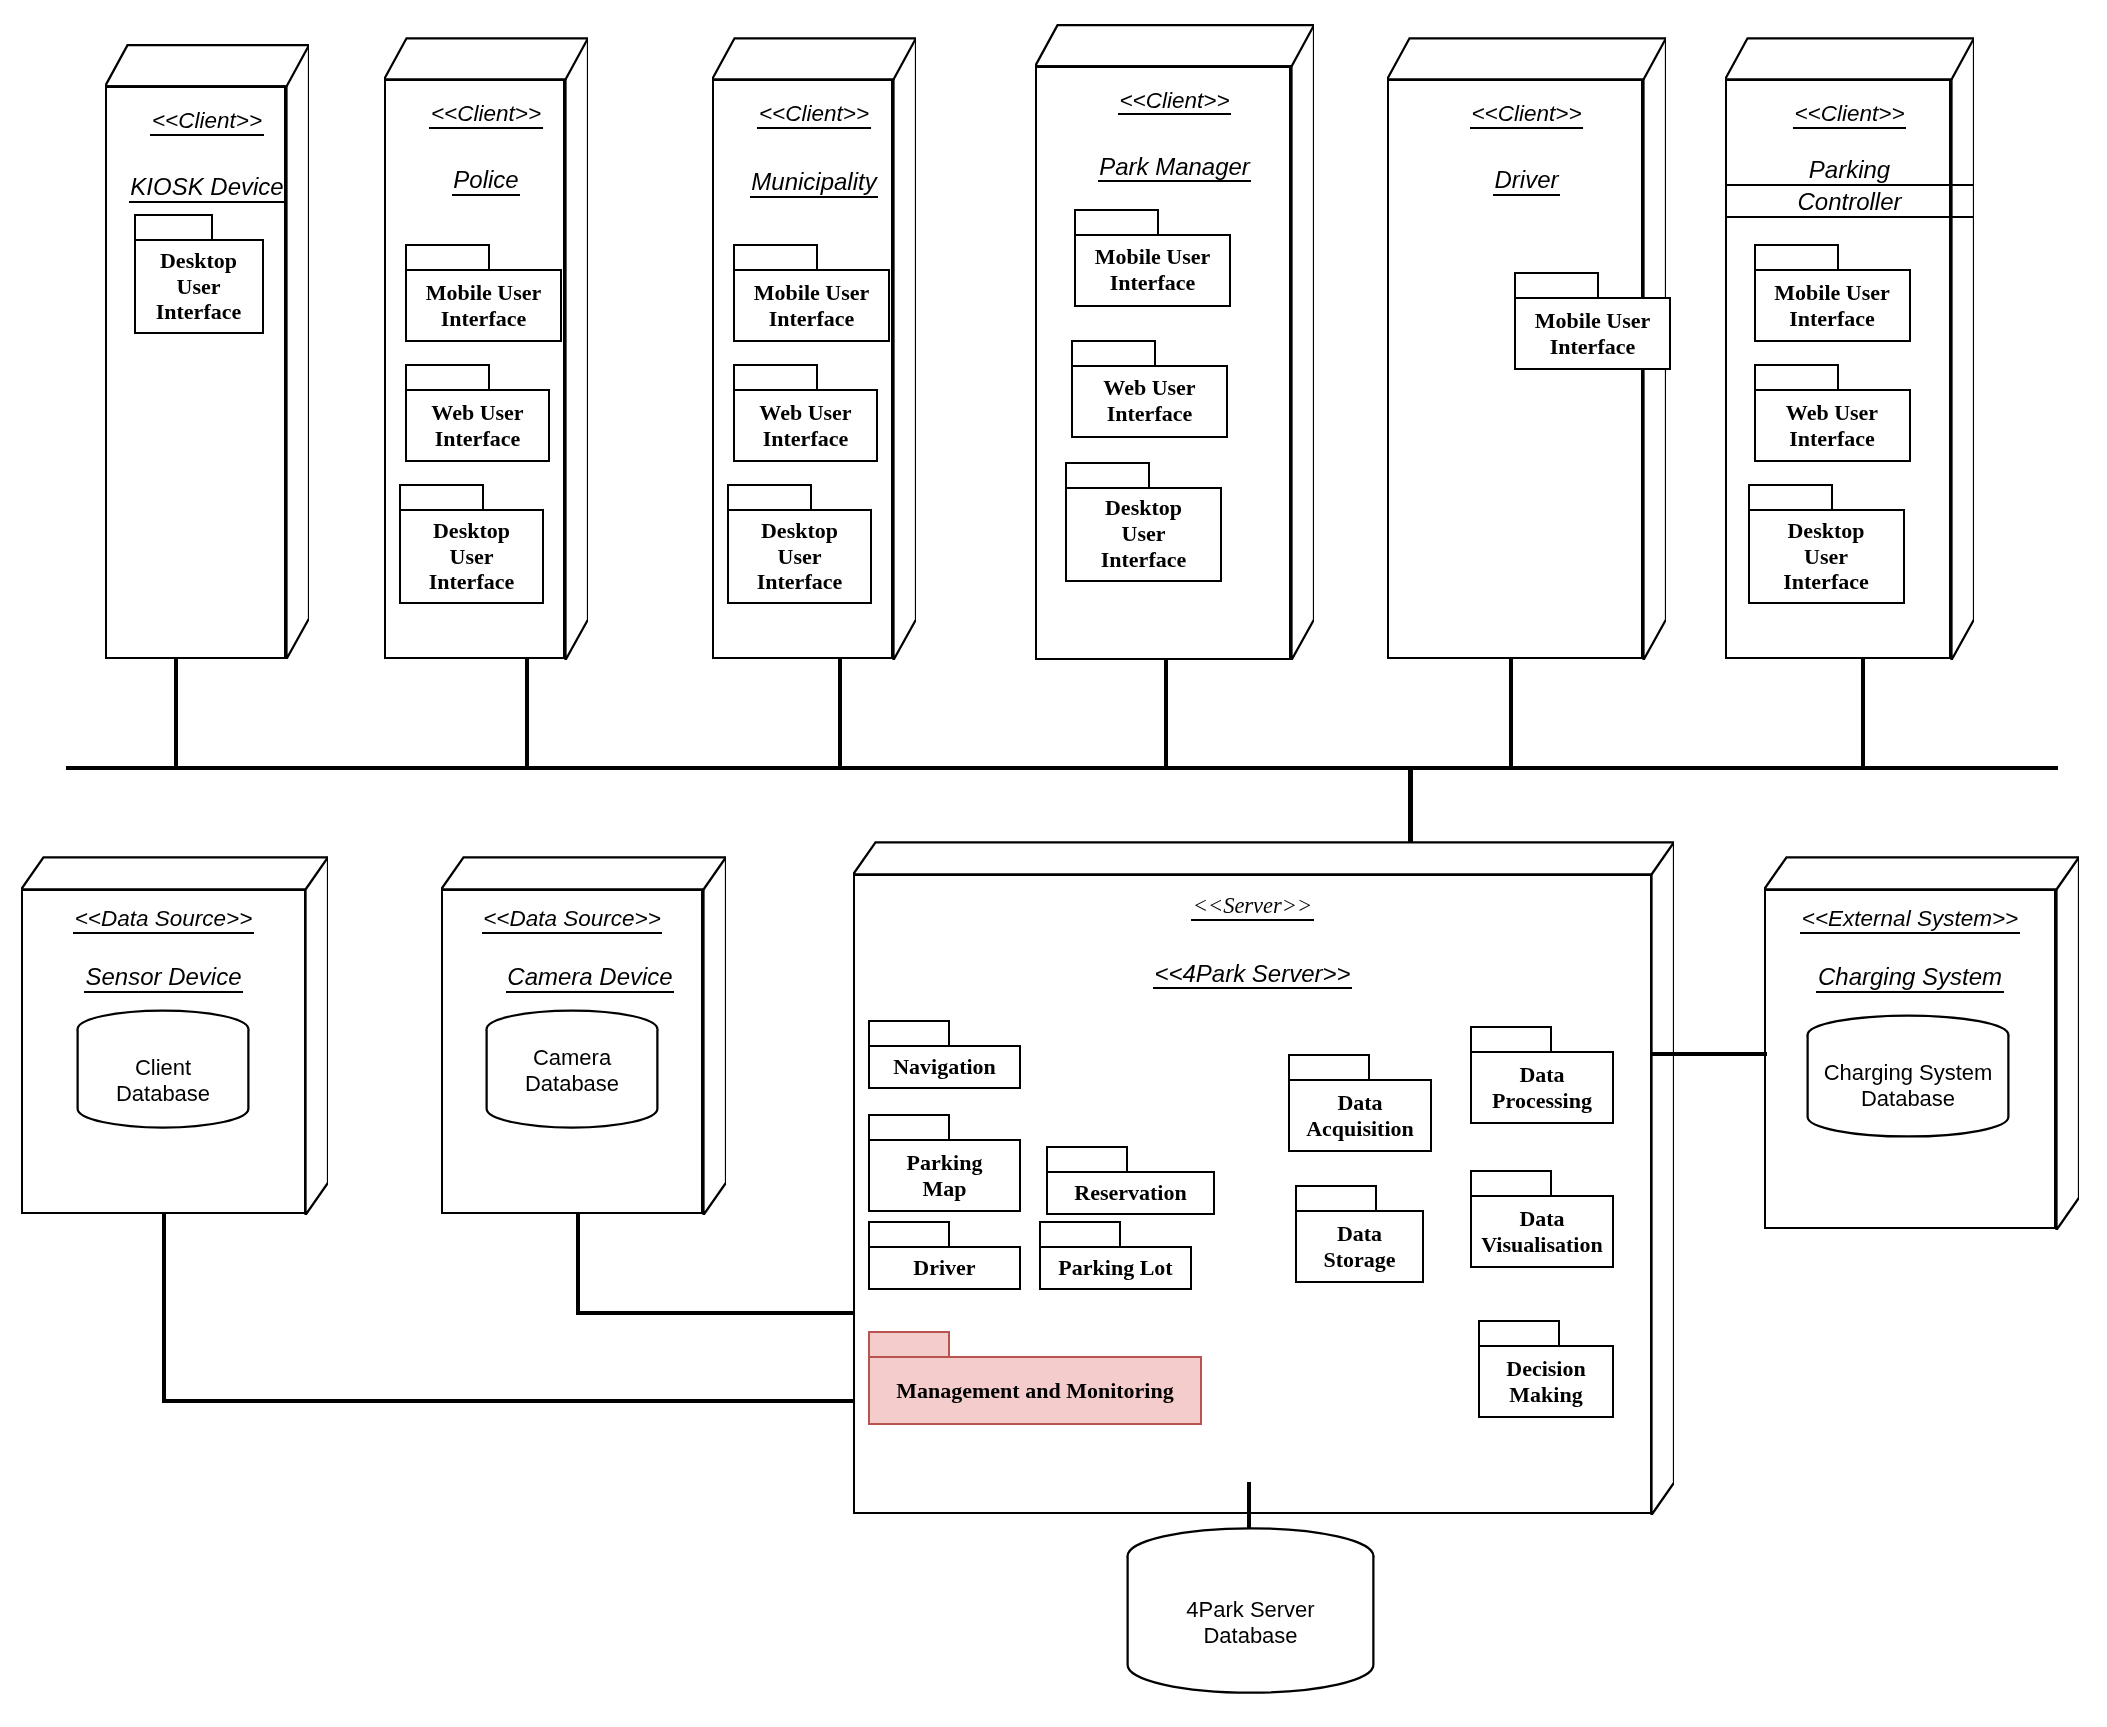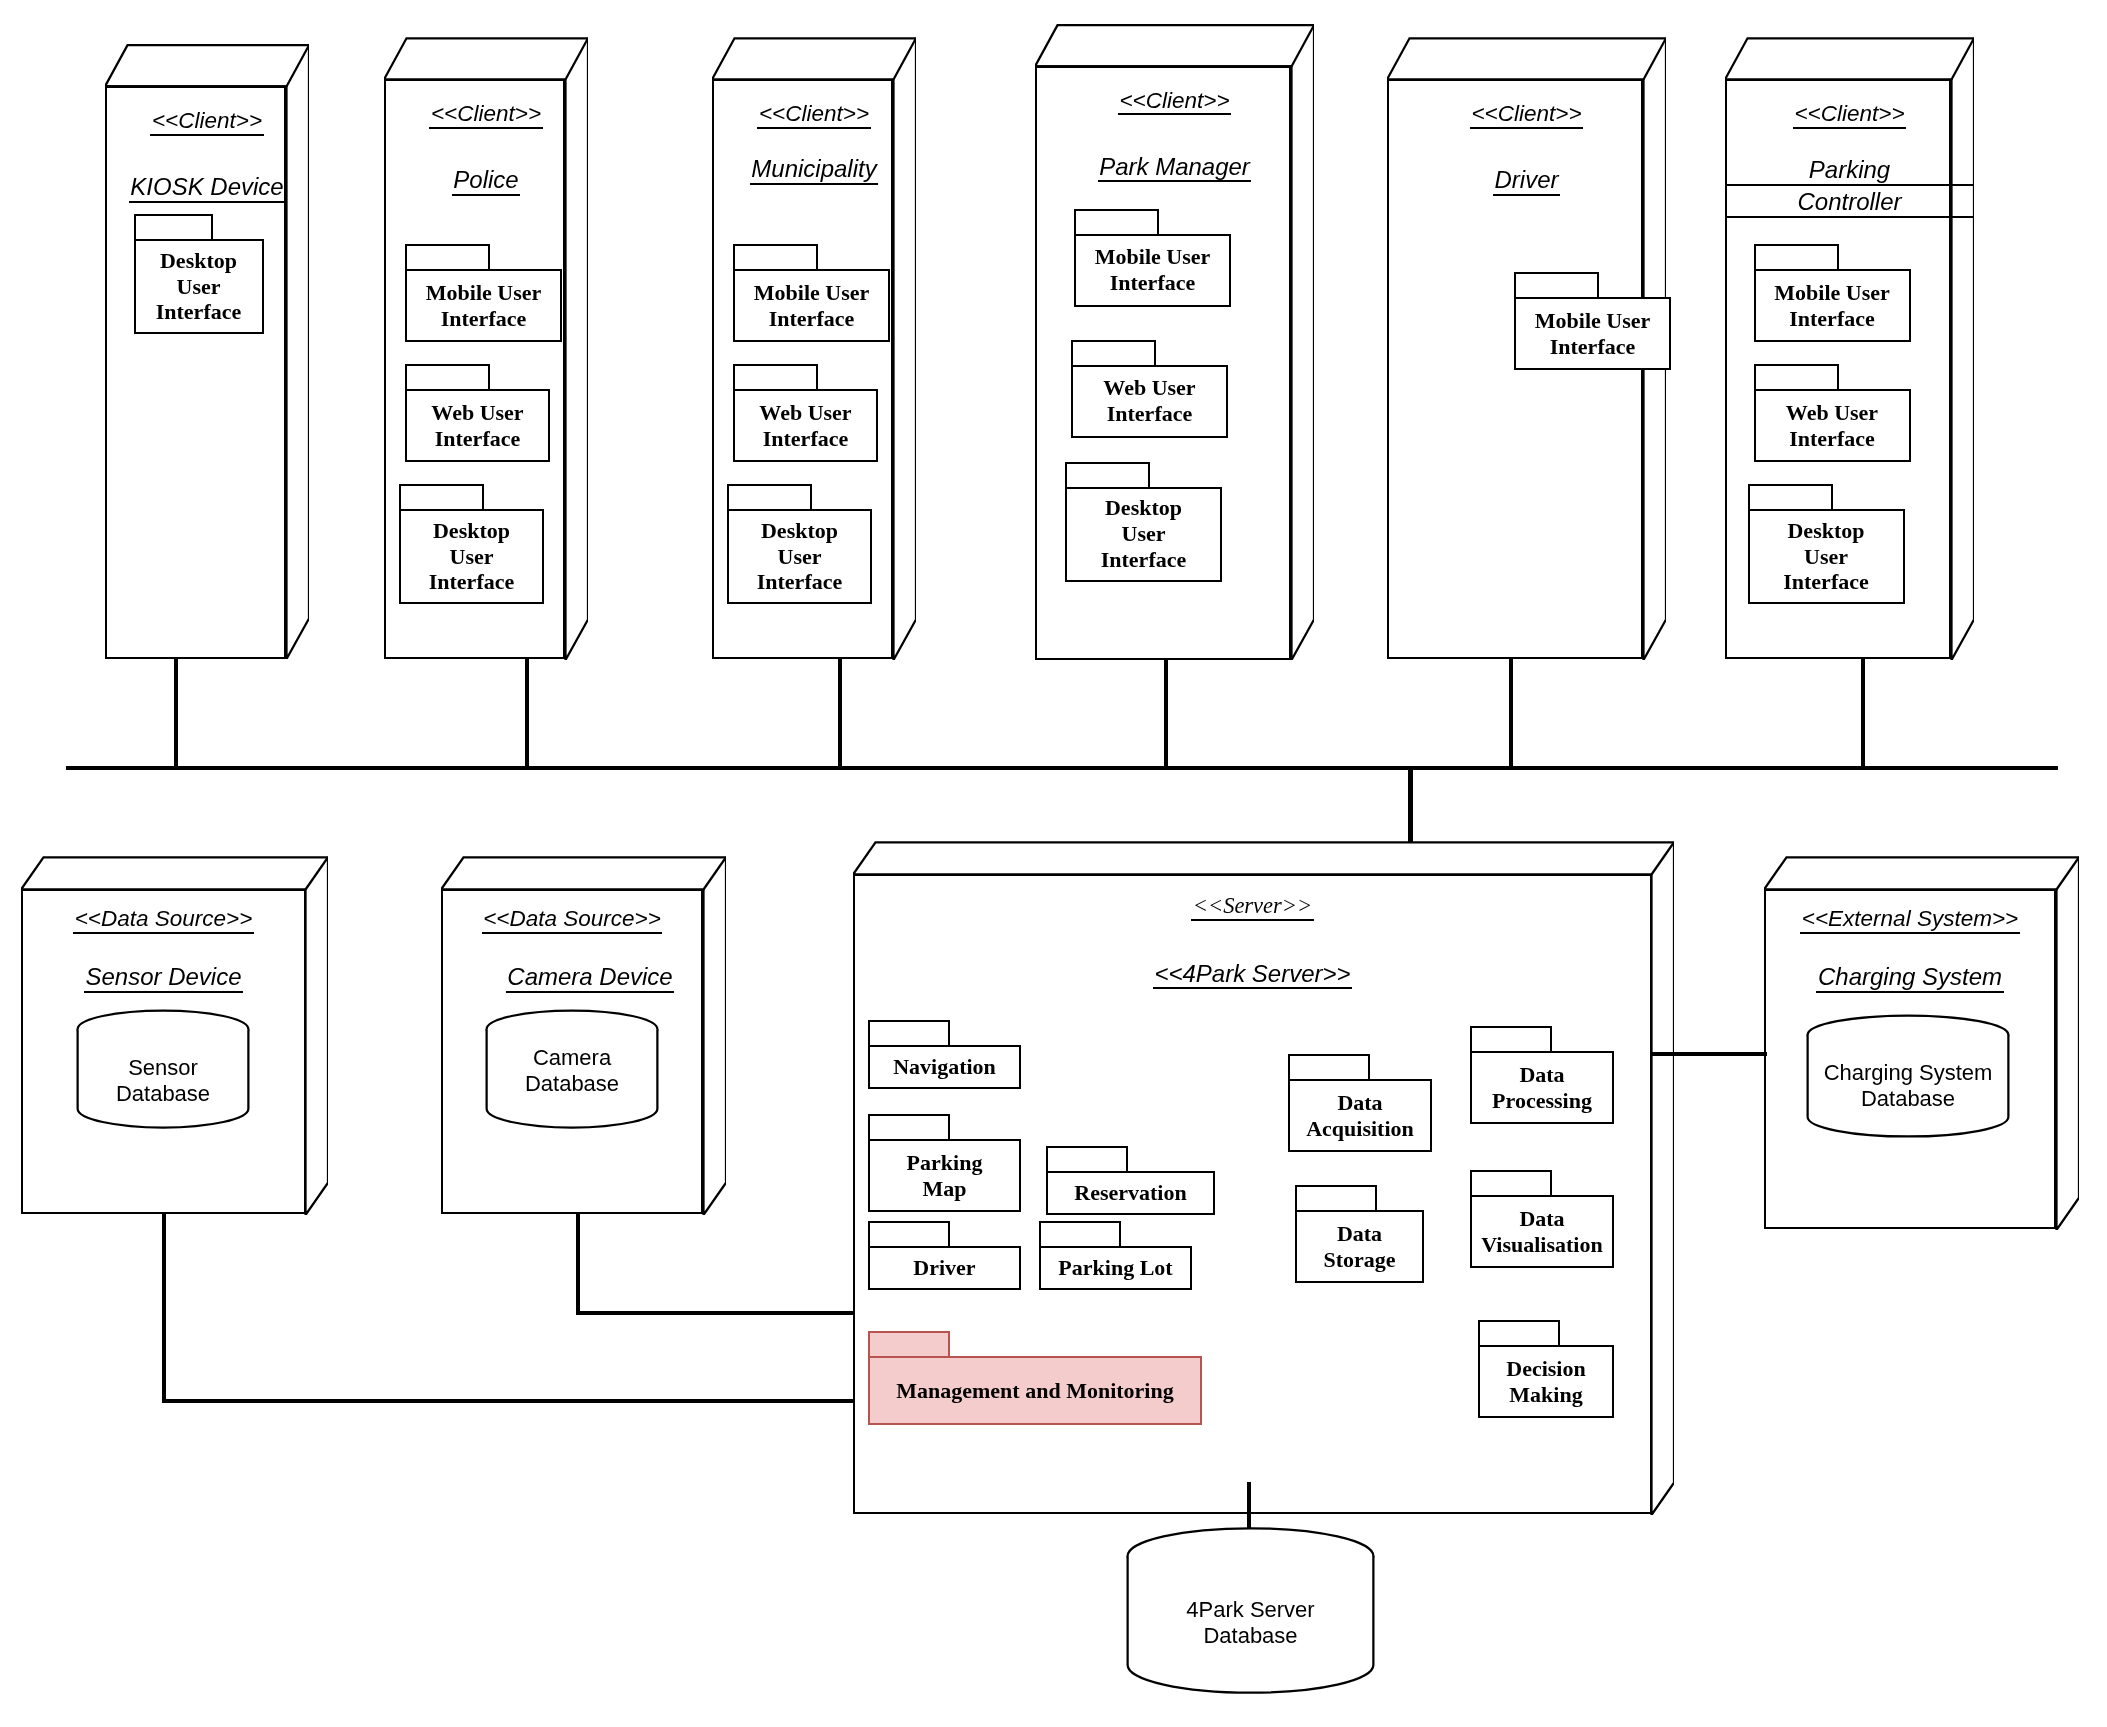--- a/index.html
+++ b/index.html
@@ -105,21 +105,21 @@
   <div class="node" style="left:712px;top:36px;width:204px;height:624px;">
     <svg class="depth" viewBox="0 0 272 832" preserveAspectRatio="none">
       <polygon points="0,58 30,3 272,3 272,778 242,832 242,58" fill="#ffffff" stroke="#000" stroke-width="3"></polygon>
       <line x1="0" y1="58" x2="242" y2="58" stroke="#000" stroke-width="3"></line>
       <line x1="242" y1="58" x2="272" y2="3" stroke="#000" stroke-width="3"></line>
     </svg>
     <div class="face" style="left:0;top:43px;width:181px;height:580px;"></div>
     <div class="hdr" style="top:66px;">
       <span class="stereo">&lt;&lt;Client&gt;&gt;</span>
     </div>
-    <div class="hdr" style="top:120px;">
+    <div class="hdr" style="top:133px;">
       <span class="nname">Municipality</span>
     </div>
     <div class="comp" style="left:21px;top:208px;width:157px;height:97px;">
       <div class="tab" style="width:85px;"></div>
       <div class="body" style="top:25px;width:157px;height:73px;">
         <span class="lbl"><span>Mobile User</span><br><span>Interface</span></span>
       </div>
     </div>
     <div class="comp" style="left:21px;top:328px;width:145px;height:97px;">
       <div class="tab" style="width:85px;"></div>
@@ -241,21 +241,21 @@
     </div>
     <div class="hdr" style="top:109px;width:285px;">
       <span class="nname">Sensor Device</span>
     </div>
     <div class="db" style="left:54px;top:154px;width:176px;height:120px;">
       <svg class="cyl" viewBox="0 0 235 160" preserveAspectRatio="none">
         <ellipse cx="117.5" cy="27" rx="114" ry="25" fill="#fff" stroke="#000" stroke-width="3"></ellipse>
         <path d="M3.5,27 L3.5,133 A114,25 0 0 0 231.5,133 L231.5,27" fill="#fff" stroke="#000" stroke-width="3"></path>
       </svg>
       <div class="dblbl" style="top:46px;">
-        <span>Sensor</span><br><span>Database</span>
+        <span>Client</span><br><span>Database</span>
       </div>
     </div>
   </div>
 
   <div class="node" style="left:441px;top:855px;width:285px;height:360px;">
     <svg class="depth" viewBox="0 0 380 480" preserveAspectRatio="none">
       <polygon points="0,46 30,3 380,3 380,437 350,480 350,46" fill="#ffffff" stroke="#000" stroke-width="3"></polygon>
       <line x1="0" y1="46" x2="350" y2="46" stroke="#000" stroke-width="3"></line>
       <line x1="350" y1="46" x2="380" y2="3" stroke="#000" stroke-width="3"></line>
     </svg>

